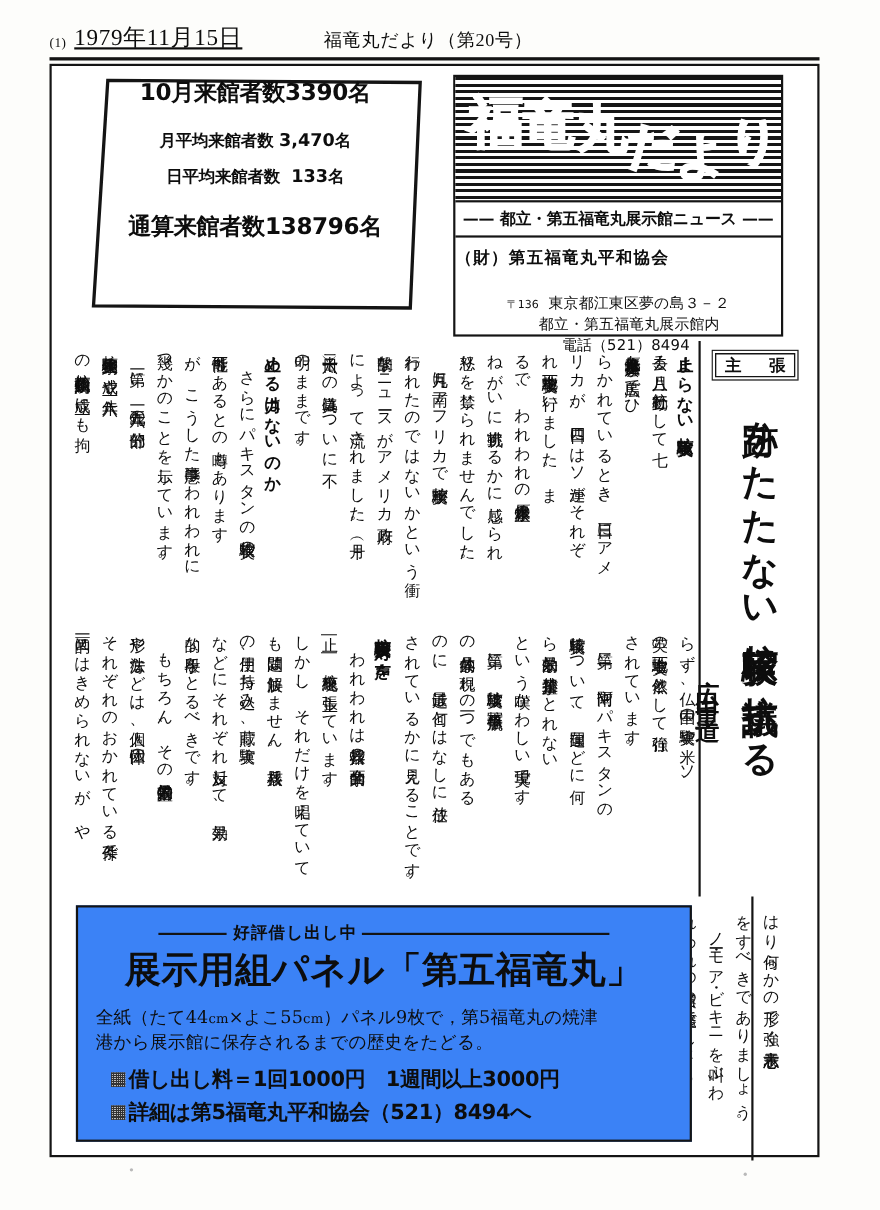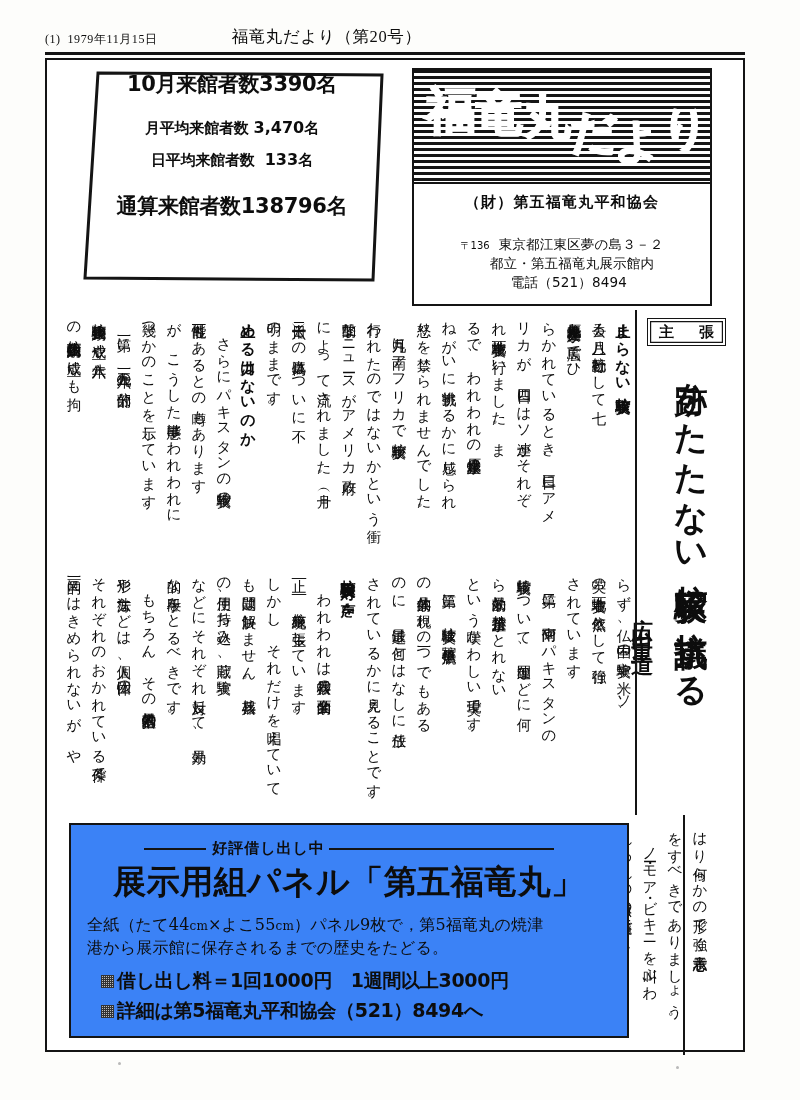--- a/index.html
+++ b/index.html
@@ -12,21 +12,21 @@
     overflow:hidden;
   }
   .page{position:absolute;inset:0;background:#fdfdfb;}
 
   
   .runhead{
     position:absolute;left:45px;top:22px;width:700px;height:26px;
     display:flex;align-items:flex-end;
   }
   .runhead .pg{font-size:12px;letter-spacing:.5px;margin-right:7px;padding-bottom:1px;}
-  .runhead .date{font-size:12px;letter-spacing:.6px;}
+  .runhead .date{font-size:21px;letter-spacing:.6px;text-decoration:underline;}
   .runhead .issue{font-size:16.5px;letter-spacing:.6px;margin-left:74px;}
   .headrule{position:absolute;left:45px;top:52px;width:700px;height:3px;background:#141414;}
 
   
   .frame{
     position:absolute;left:45px;top:58px;width:700px;height:994px;
     border:2.6px solid #141414;box-sizing:border-box;background:#fff;
   }
 
   
@@ -76,21 +76,21 @@
   .k5{left:190px;top:38px; font-size:46px;}
   .k6{left:238px;top:26px; font-size:46px;}
 
   .subbar{
     height:30px;border-bottom:2px solid #141414;
     display:flex;align-items:center;justify-content:center;
     font-family:"DejaVu Sans","Liberation Sans",sans-serif;
     font-size:14.5px;font-weight:700;letter-spacing:-.2px;
   }
   .orgline{
-    padding-top:9px;text-align:center;
+    padding-top:9px;
     font-family:"DejaVu Sans","Liberation Sans",sans-serif;
     font-size:15px;font-weight:700;letter-spacing:1.2px;
   }
   .addr{
     text-align:center;margin-top:23px;line-height:1.42;
     font-family:"DejaVu Sans","Liberation Sans",sans-serif;
     font-size:13.5px;letter-spacing:.2px;
   }
   .addr .zip{font-size:10px;letter-spacing:0;}
   .addr .l2{padding-left:20px;}
@@ -222,20 +222,21 @@
       <div class="logo">
         <div class="kanji">
           <span class="k1">福</span>
           <span class="k2">竜</span>
           <span class="k3">丸</span>
           <span class="k4">だ</span>
           <span class="k5">よ</span>
           <span class="k6">り</span>
         </div>
       </div>
+      <div class="subbar">—— 都立・第五福竜丸展示館ニュース ——</div>
       <div class="orgline">（財）第五福竜丸平和協会</div>
       <div class="addr">
         <div>
           <span class="zip">〒136</span>
           &nbsp;<span>東京都江東区夢の島３－２</span>
         </div>
         <div class="l2">都立・第五福竜丸展示館内</div>
         <div class="l3">電話（521）8494</div>
       </div>
     </div>

